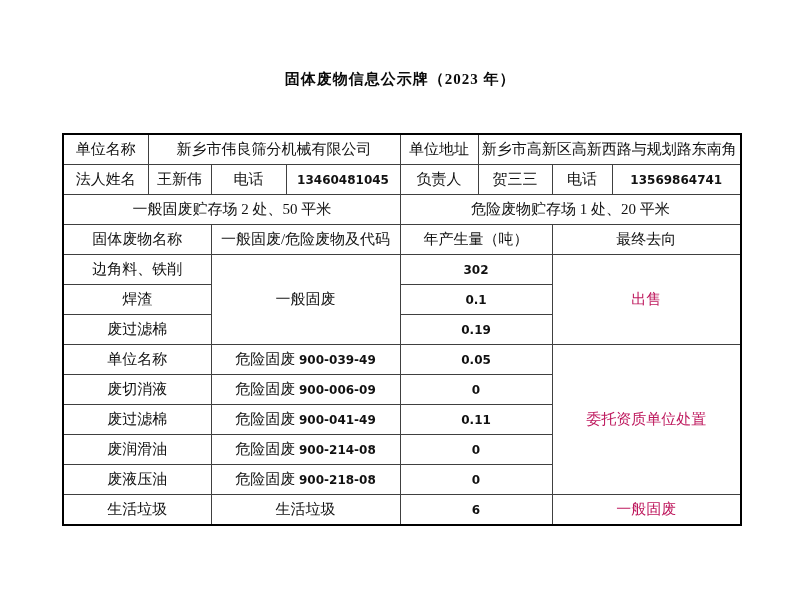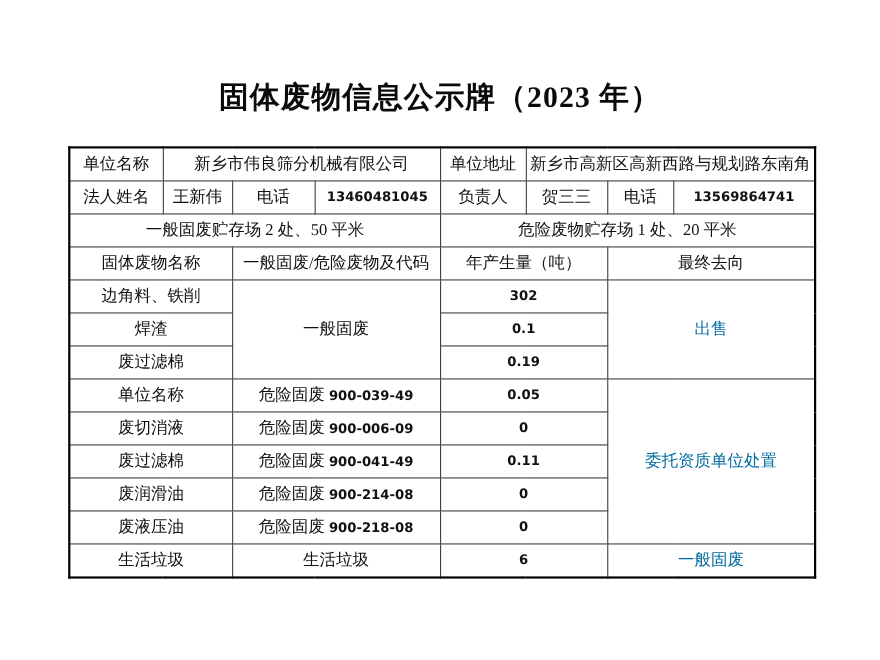--- a/index.html
+++ b/index.html
@@ -9,21 +9,21 @@
     font-family: "Liberation Serif", "DejaVu Serif", serif;
     color: #111111;
     position: relative;
     overflow: hidden;
   }
   .sheet { position: absolute; left: 0; top: 0; width: 800px; height: 600px; background: #ffffff; }
   .title {
     position: absolute;
     left: 0; right: 0; top: 70px;
     text-align: center;
-    font-size: 27px;
+    font-size: 15px;
     font-weight: bold;
     letter-spacing: 1px;
     color: #0a0a0a;
   }
   table.notice {
     position: absolute;
     left: 62px; top: 133px;
     width: 678px;
     border-collapse: collapse;
     table-layout: fixed;
@@ -38,21 +38,21 @@
     font-size: 15px;
     overflow: hidden;
     white-space: nowrap;
   }
   .num {
     font-family: "DejaVu Sans", "Liberation Sans", sans-serif;
     font-weight: bold;
     font-size: 12px;
     letter-spacing: 0;
   }
-  .blue { color: #0369a1; }
+  .blue { color: #be185d; }
 </style>
 </head>
 <body>
 
 <div class="sheet">
 
   <div class="title">固体废物信息公示牌（2023 年）</div>
 
   <table class="notice">
     <colgroup>

